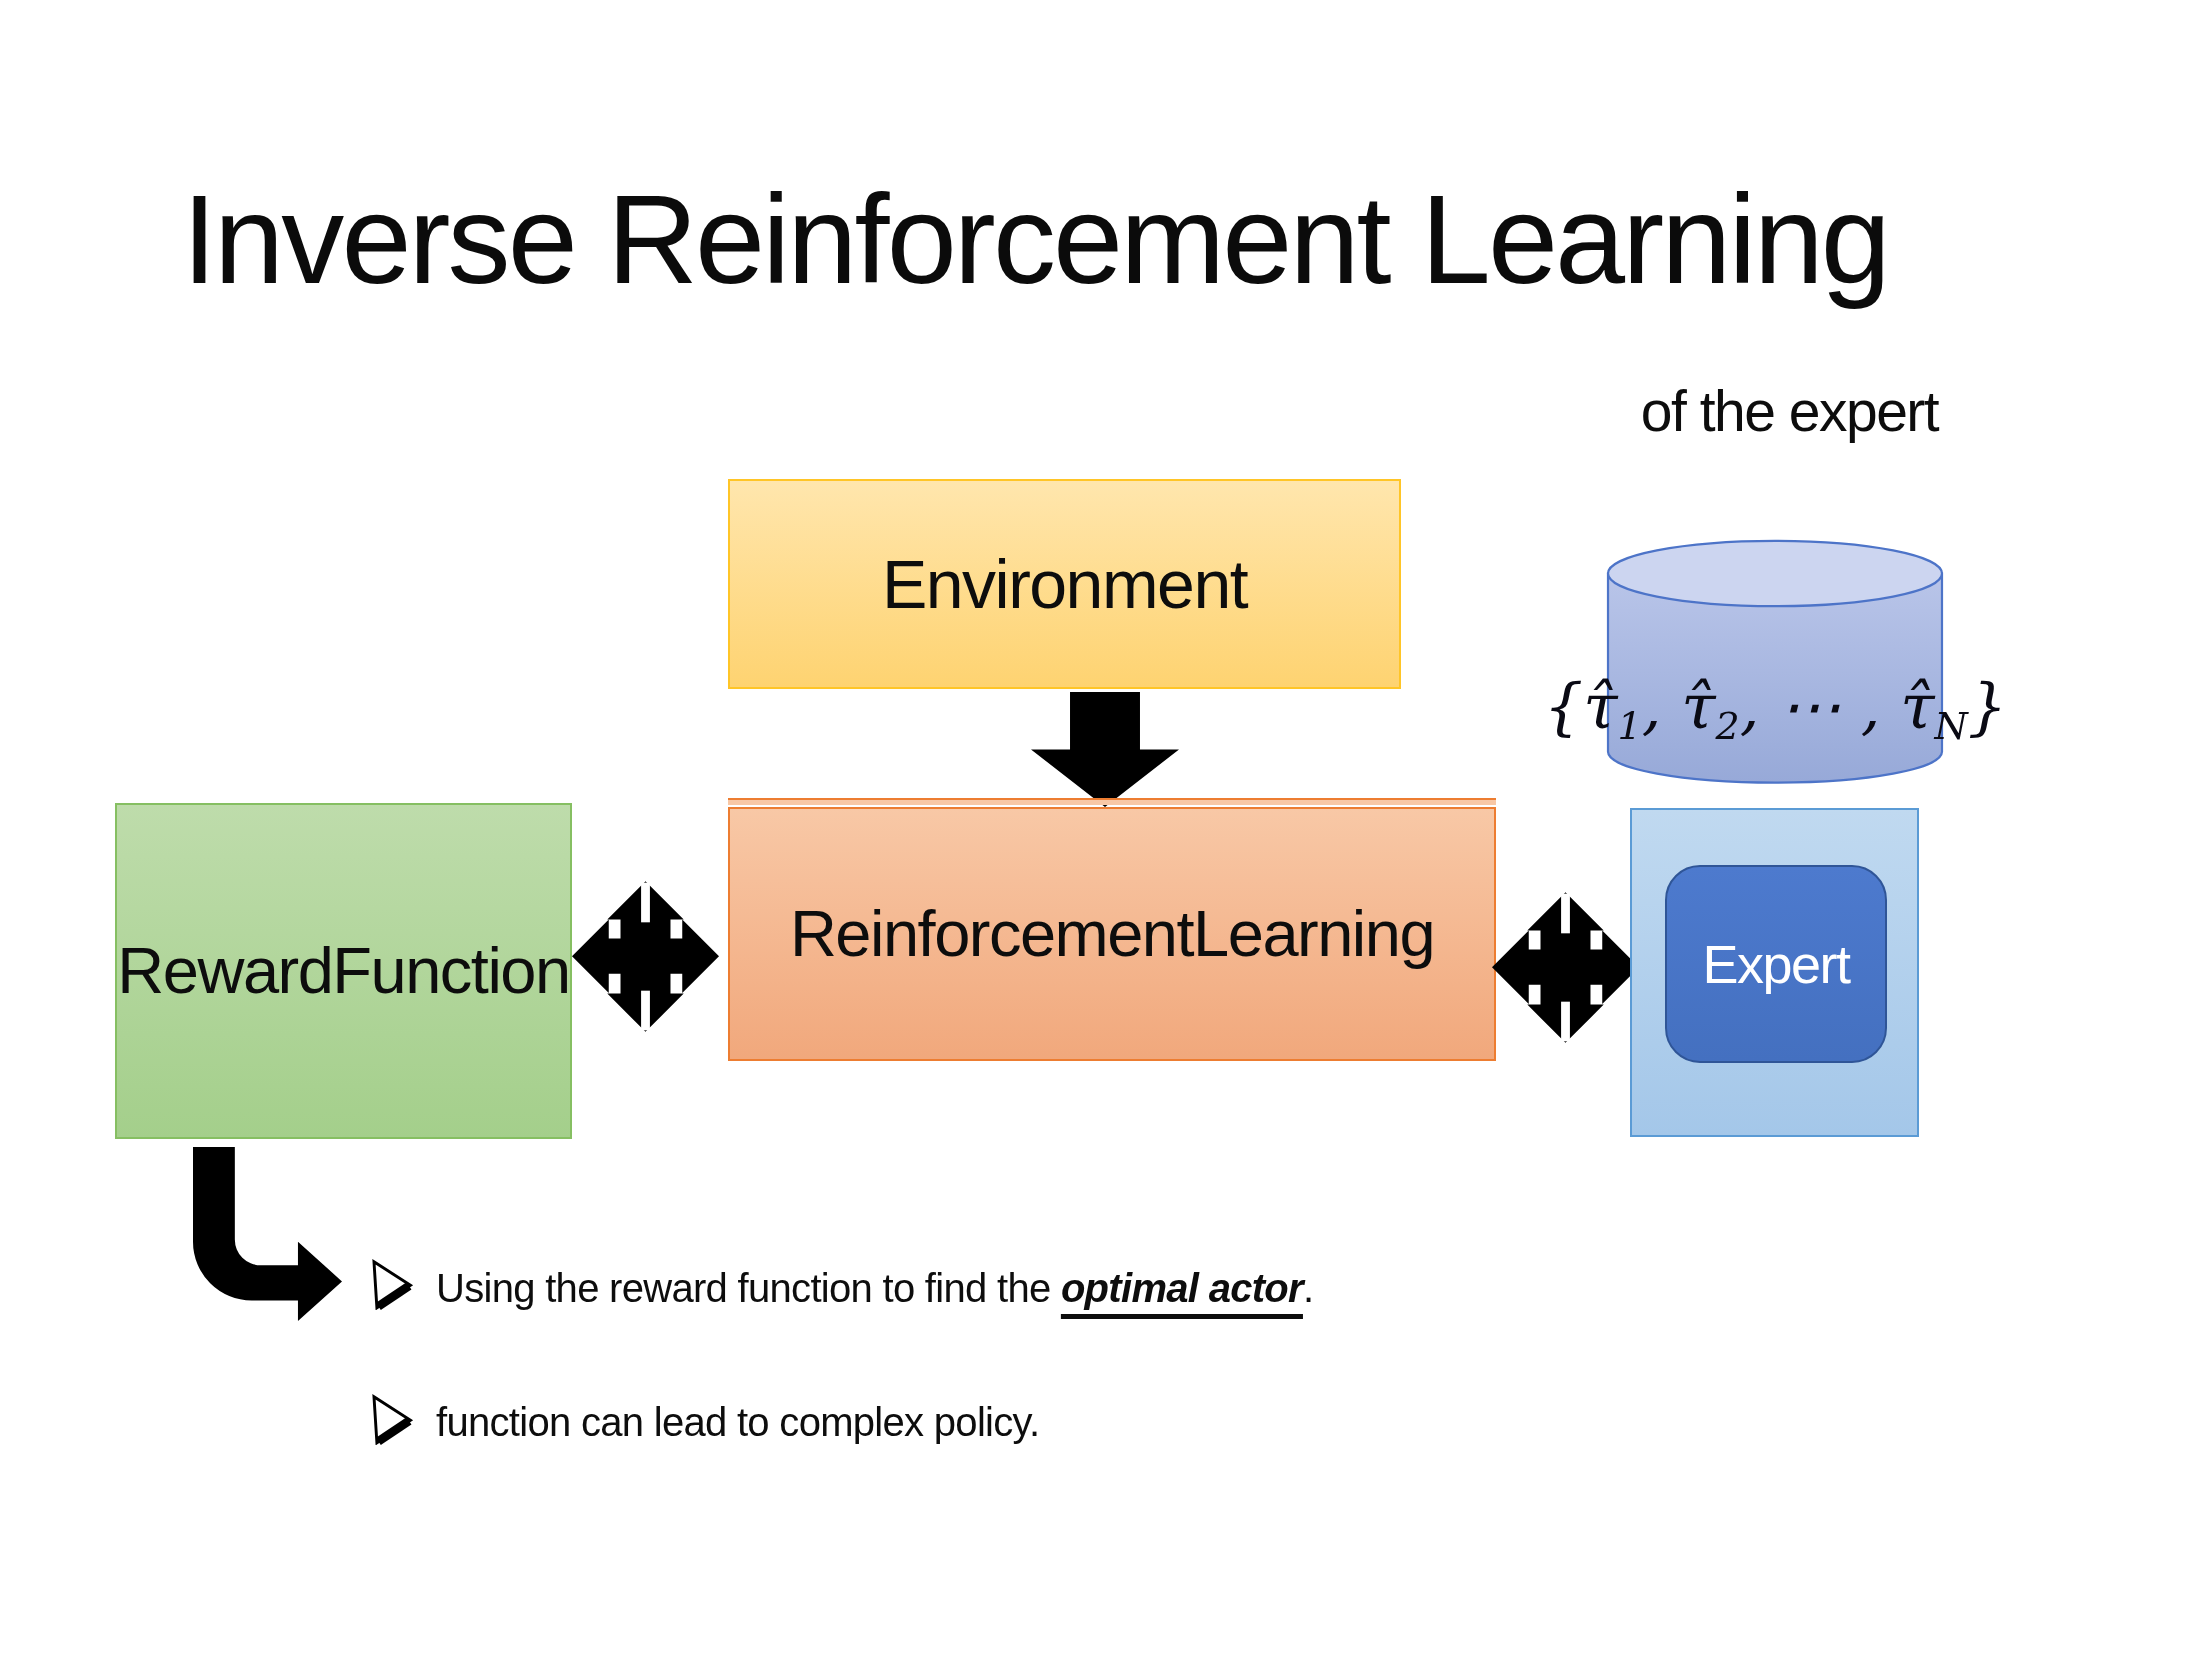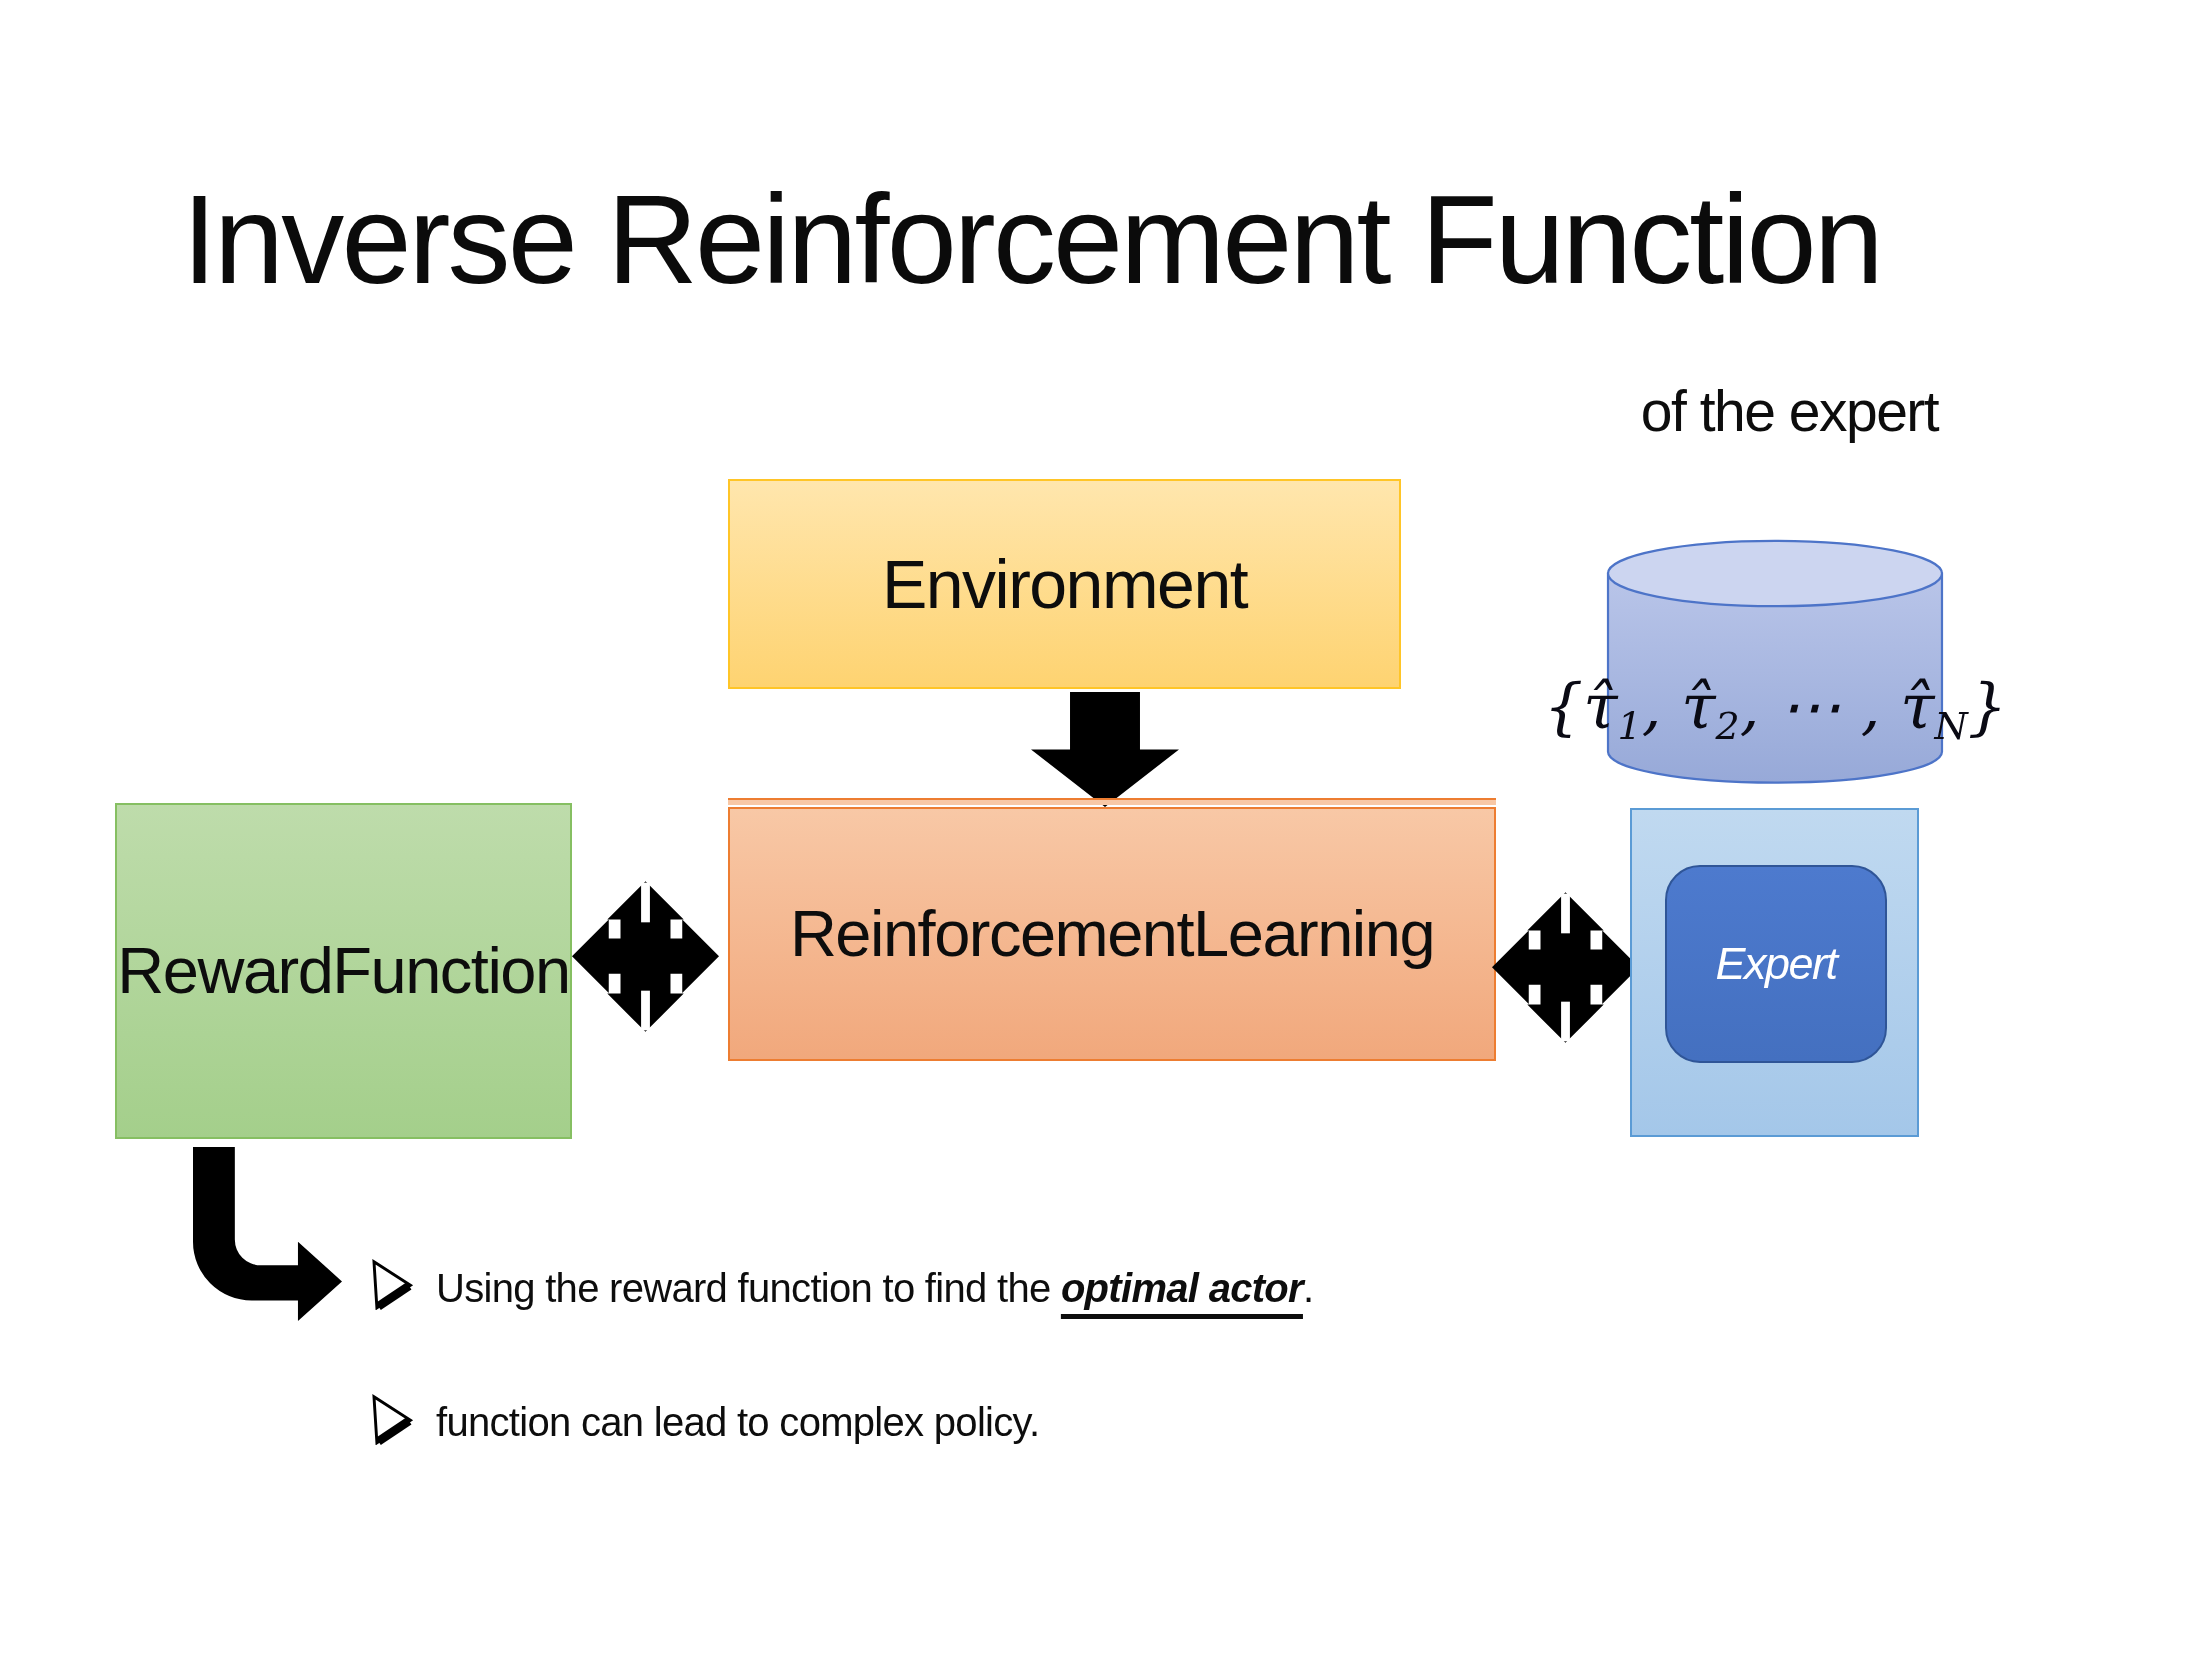--- a/index.html
+++ b/index.html
@@ -48,21 +48,21 @@
   }
   #expert-panel{
     left:1630px;top:808px;width:289px;height:329px;
     background:linear-gradient(180deg,var(--panel_fill_top),var(--panel_fill_bottom));
     border:2.2px solid var(--panel_border);box-sizing:border-box;
   }
   #expert-box{
     left:1665px;top:865px;width:222px;height:198px;border-radius:35px;
     background:linear-gradient(180deg,var(--expert_fill_top),var(--expert_fill_bottom));
     border:2.9px solid var(--expert_border);
-    color:var(--expert_text);font-size:45px;letter-spacing:-1.5px;font-style:italic;
+    color:var(--expert_text);font-size:54px;letter-spacing:-1.5px;
   }
 
   
   #cylinder{left:1606px;top:539px;width:338px;height:276px;}
   #formula{
     left:1614px;top:664px;width:323px;height:85px;
     display:flex;align-items:center;justify-content:center;
     font-family:"DejaVu Serif", serif;font-style:italic;
     font-size:62px;color:#0a0a14;white-space:pre;
   }
@@ -76,21 +76,21 @@
     font-weight:bold;font-style:italic;
     text-decoration:underline;text-decoration-thickness:5.1px;text-underline-offset:11.8px;
   }
   svg{display:block;}
 </style>
 </head>
 <body>
 
 <div id="slide">
 
-  <div id="title" class="abs">Inverse Reinforcement Function</div>
+  <div id="title" class="abs">Inverse Reinforcement Learning</div>
 
   <div id="demo-note" class="abs">
     <div>of the expert</div>
   </div>
 
   <div id="env-box" class="abs box">
     <span>Environment</span>
   </div>
 
   <svg class="abs" style="left:1031px;top:692px;" width="148" height="115" viewBox="0 0 201 156">

